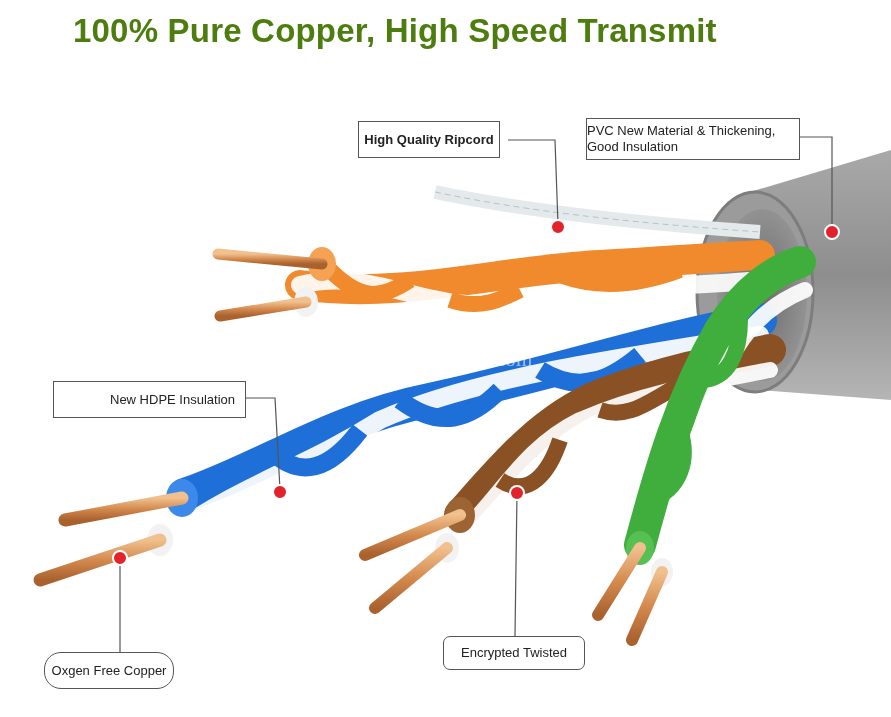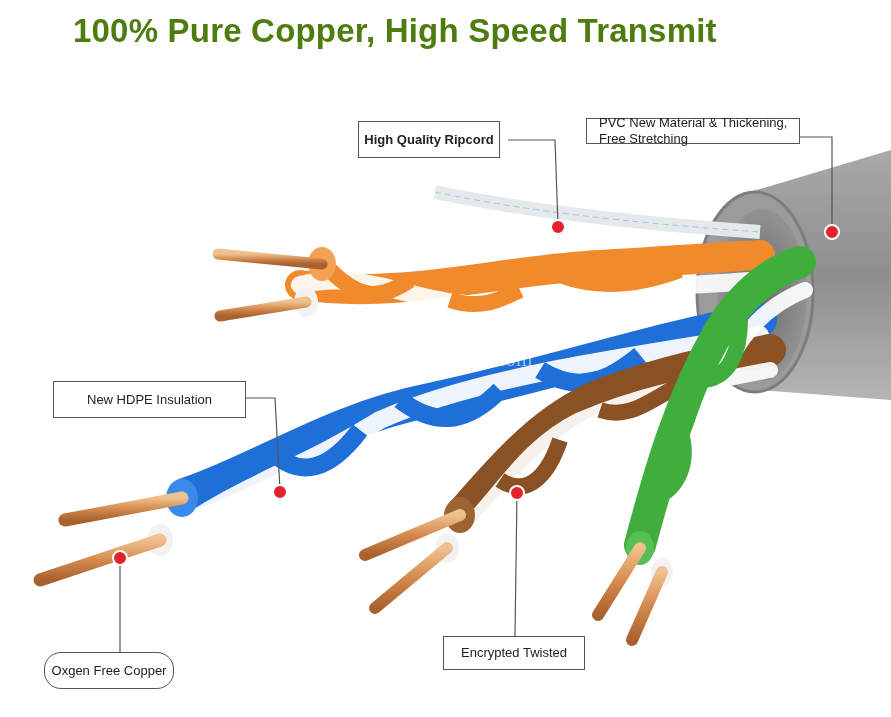--- a/index.html
+++ b/index.html
@@ -103,30 +103,30 @@
   </svg>
 
   <div class="title">100% Pure Copper, High Speed Transmit</div>
 
   <div class="watermark">tianjiecable.en.alibaba.com</div>
 
   <div class="label" style="left:358px; top:121px; width:142px; height:37px;font-weight:bold;">
     <span>High Quality Ripcord</span>
   </div>
 
-  <div class="label multi" style="left:586px; top:118px; width:214px; height:26px; padding-left:12px;">
+  <div class="label multi" style="left:586px; top:118px; width:214px; height:42px; padding-left:0;">
     <span>PVC New Material &amp; Thickening,</span>
-    <span>Free Stretching</span>
+    <span>Good Insulation</span>
   </div>
 
-  <div class="label" style="left:53px; top:381px; width:193px; height:37px;">
+  <div class="label" style="left:53px; top:381px; width:193px; height:37px;justify-content:flex-end;">
     <span>New HDPE Insulation</span>
   </div>
 
   <div class="label" style="left:44px; top:652px; width:130px; height:37px;border-radius:17px;">
     <span>Oxgen Free Copper</span>
   </div>
 
-  <div class="label" style="left:443px; top:636px; width:142px; height:34px;">
+  <div class="label" style="left:443px; top:636px; width:142px; height:34px;border-radius:7px;">
     <span>Encrypted Twisted</span>
   </div>
 
 </div>
 
 </body></html>

